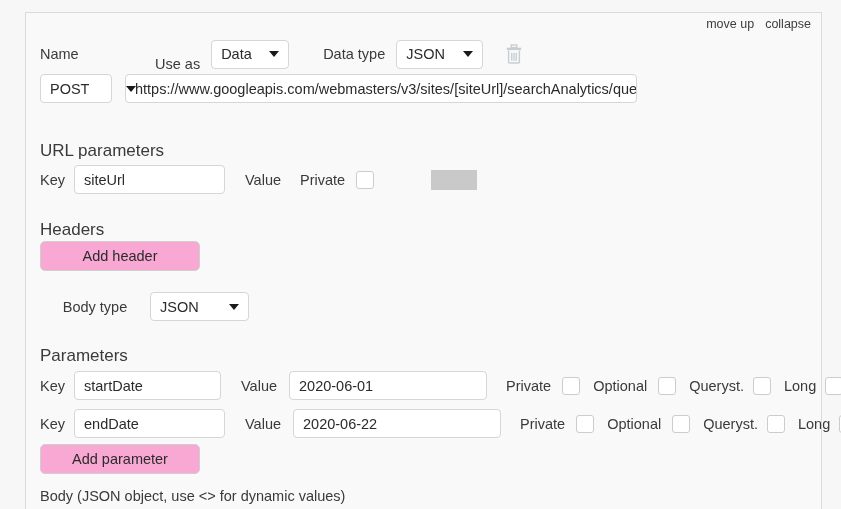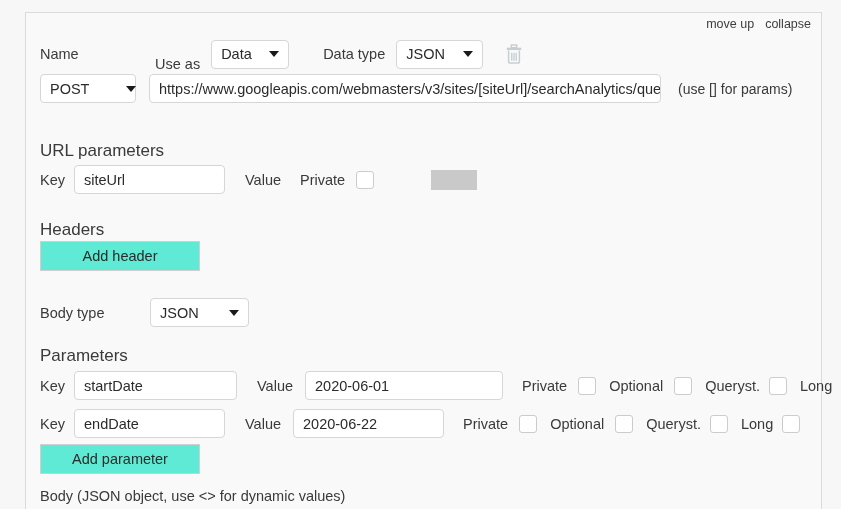--- a/index.html
+++ b/index.html
@@ -78,23 +78,23 @@
   }
   .caret {
     width: 0; height: 0;
     border-left: 5px solid transparent;
     border-right: 5px solid transparent;
     border-top: 6px solid #1a1a1a;
     margin-left: 10px;
   }
 
   .btn {
-    background: #5eead4;
+    background: #f9a8d4;
     border: 1px solid #cfcfcf;
-    border-radius: 0;
+    border-radius: 5px;
     height: 30px;
     font-size: 14.5px;
     color: #2b2b2b;
     display: flex;
     align-items: center;
     justify-content: center;
     cursor: pointer;
     font-family: "Liberation Sans", sans-serif;
   }
 
@@ -165,73 +165,72 @@
         <rect x="2" y="4" width="16" height="2.6" fill="#c4ccd0"></rect>
         <path d="M4 7 L4 20 Q4 21 5 21 L15 21 Q16 21 16 20 L16 7" fill="none" stroke="#c4ccd0" stroke-width="1.6"></path>
         <line x1="7.5" y1="9.5" x2="7.5" y2="18.5" stroke="#c4ccd0" stroke-width="1.5"></line>
         <line x1="10" y1="9.5" x2="10" y2="18.5" stroke="#c4ccd0" stroke-width="1.5"></line>
         <line x1="12.5" y1="9.5" x2="12.5" y2="18.5" stroke="#c4ccd0" stroke-width="1.5"></line>
       </svg>
     </span>
   </div>
 
   <div class="row" style="left:14px; top:61px;">
-    <div class="select" style="width:96px;gap:27px;">
+    <div class="select" style="width:72px;gap:27px;">
       <span>POST</span>
       <span class="caret"></span>
     </div>
     <div class="field" style="width:512px; margin-left:13px;">https://www.googleapis.com/webmasters/v3/sites/[siteUrl]/searchAnalytics/query</div>
-    <span class="hint" style="margin-left:17px;">(use [] for params)</span>
   </div>
 
   <div class="section-title" style="left:14px; top:128px;">URL parameters</div>
 
   <div class="row" style="left:14px; top:152px;">
     <span class="lbl" style="width:34px;">Key</span>
     <div class="field" style="width:151px;">siteUrl</div>
     <span class="lbl" style="margin-left:20px;">Value</span>
     <span class="lbl" style="margin-left:19px;">Private</span>
     <span class="cb" style="margin-left:11px;"></span>
   </div>
   <div class="redact" style="left:405px; top:157px; width:46px; height:20px;"></div>
 
   <div class="section-title" style="left:14px; top:207px;">Headers</div>
   <div class="btn" style="position:absolute; left:14px; top:228px; width:160px;">Add header</div>
 
-  <div class="row" style="left:14px; top:285px;">
+  <div class="row" style="left:14px; top:279px;text-align:center;">
     <span class="lbl" style="width:110px;">Body type</span>
     <div class="select" style="width:99px;">
       <span>JSON</span>
       <span class="caret"></span>
     </div>
   </div>
 
   <div class="section-title" style="left:14px; top:333px;">Parameters</div>
 
   <div class="row" style="left:14px; top:358px;">
     <span class="lbl" style="width:34px;">Key</span>
-    <div class="field" style="width:163px;text-align:right;">startDate</div>
+    <div class="field" style="width:147px;text-align:right;">startDate</div>
     <span class="lbl" style="margin-left:20px;">Value</span>
     <div class="field" style="width:198px; margin-left:12px;">2020-06-01</div>
     <span class="lbl" style="margin-left:19px;">Private</span>
     <span class="cb" style="margin-left:11px;"></span>
     <span class="lbl" style="margin-left:13px;">Optional</span>
     <span class="cb" style="margin-left:11px;"></span>
     <span class="lbl" style="margin-left:13px;">Queryst.</span>
     <span class="cb" style="margin-left:9px;"></span>
     <span class="lbl" style="margin-left:13px;">Long</span>
     <span class="cb" style="margin-left:9px;"></span>
 
   </div>
 
   <div class="row" style="left:14px; top:396px;">
     <span class="lbl" style="width:34px;">Key</span>
     <div class="field" style="width:151px;">endDate</div>
     <span class="lbl" style="margin-left:20px;">Value</span>
-    <div class="field" style="width:151px; margin-left:12px;">2020-06-22</div>
+    <div class="field" style="width:208px; margin-left:12px;">2020-06-22</div>
     <span class="lbl" style="margin-left:19px;">Private</span>
     <span class="cb" style="margin-left:11px;"></span>
     <span class="lbl" style="margin-left:13px;">Optional</span>
     <span class="cb" style="margin-left:11px;"></span>
     <span class="lbl" style="margin-left:13px;">Queryst.</span>
     <span class="cb" style="margin-left:9px;"></span>
     <span class="lbl" style="margin-left:13px;">Long</span>
     <span class="cb" style="margin-left:9px;"></span>
 
   </div>

